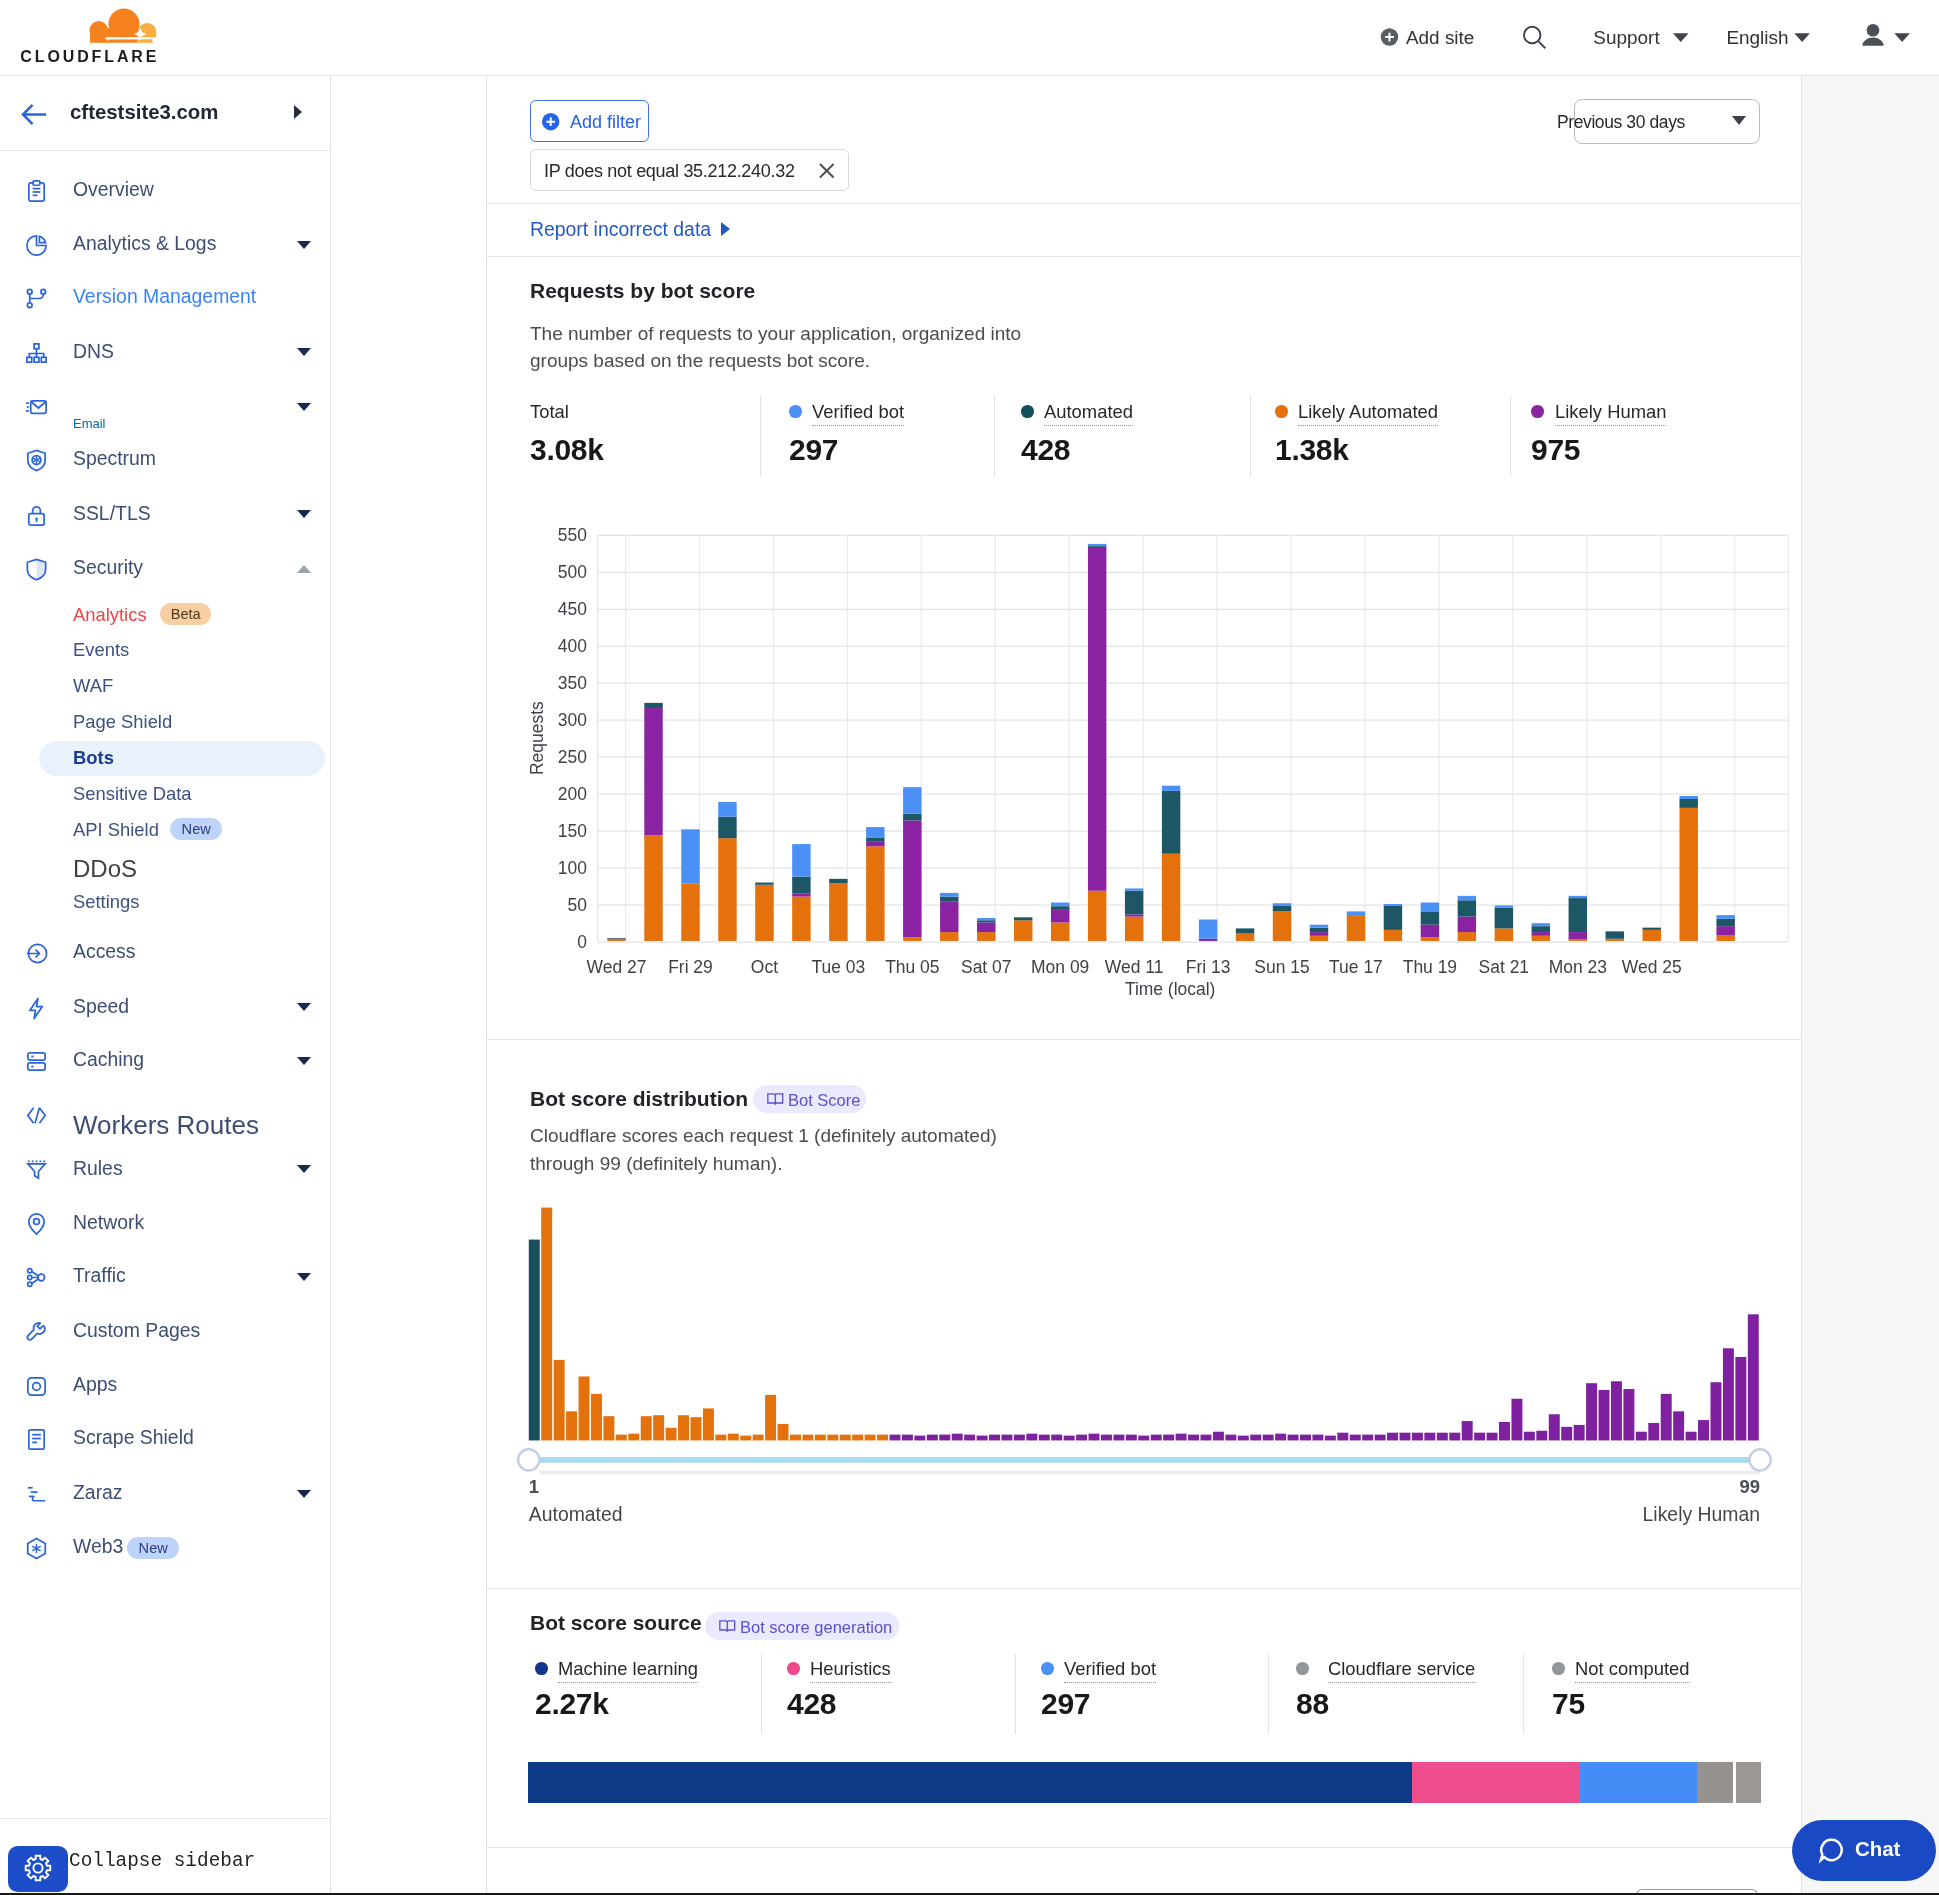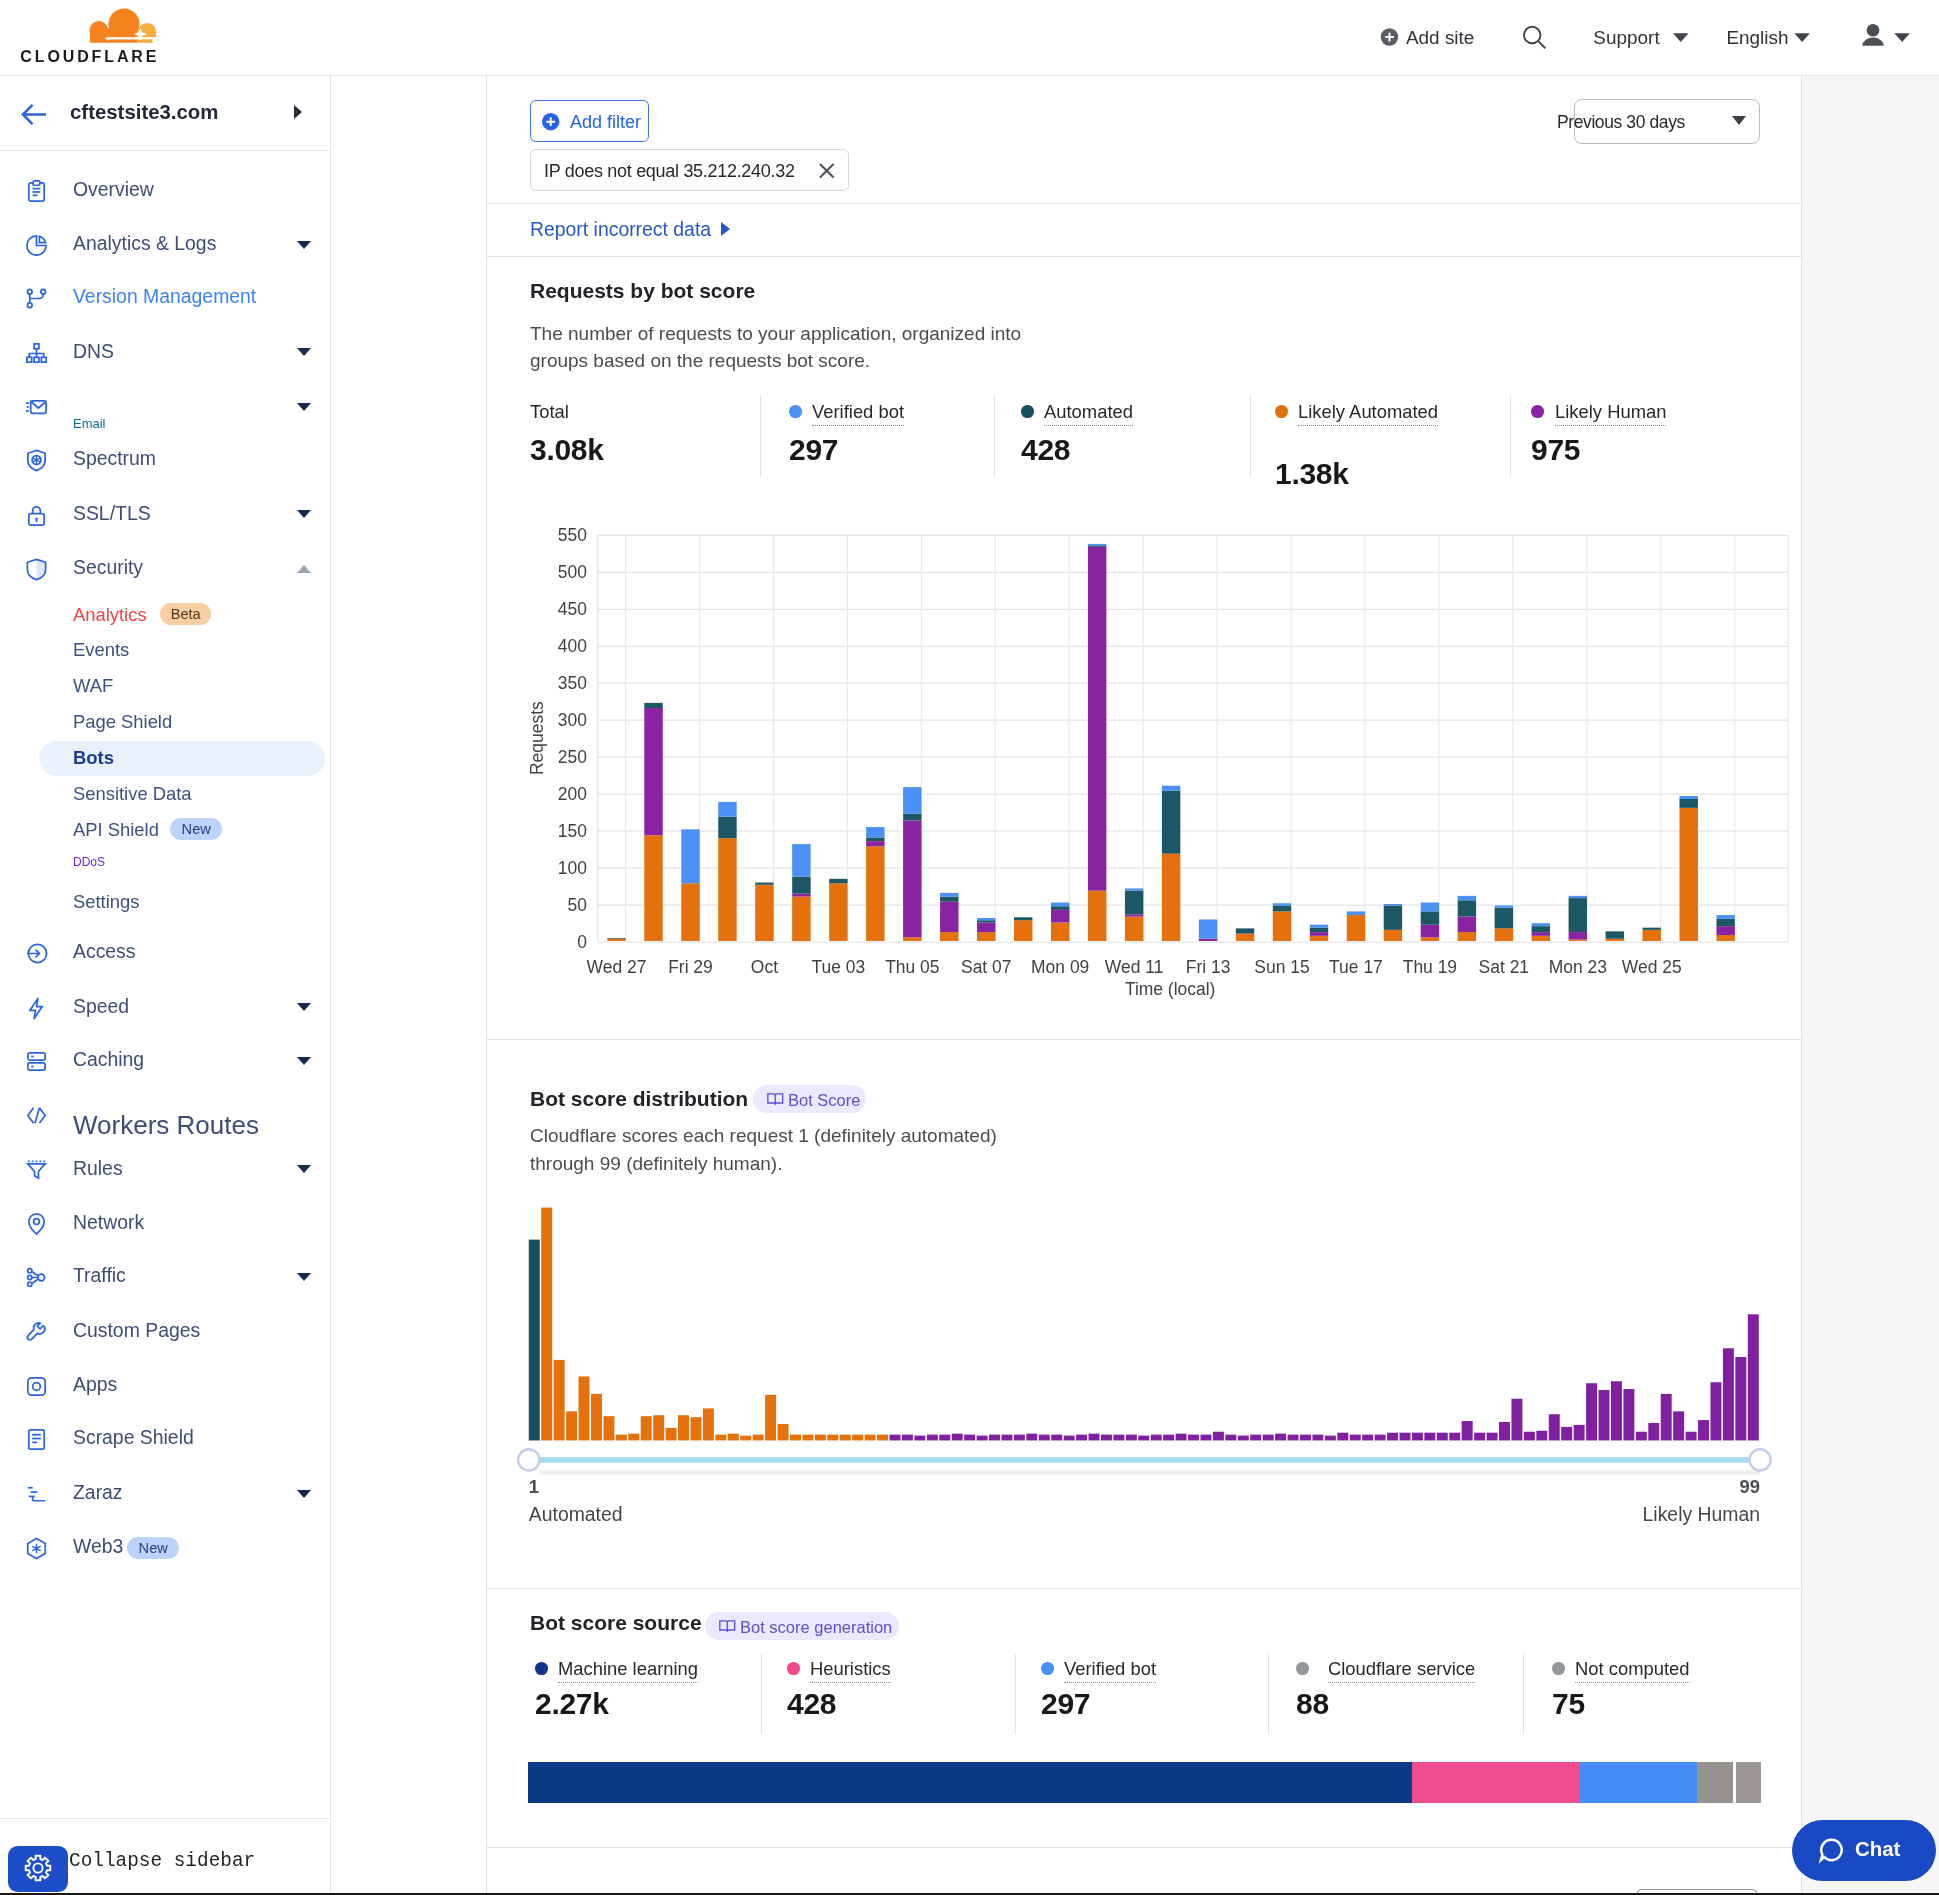--- a/index.html
+++ b/index.html
@@ -114,21 +114,21 @@
 <div style="position:absolute;left:73px;top:604px;font-size:18.4px;color:#ef4444;">Analytics</div>
 <span style="position:absolute;left:160px;top:603px;background:#f7cfa2;color:#503a19;font-size:14.6px;padding:2.9px 10.7px;border-radius:12.6px;">Beta</span>
 <div style="position:absolute;left:73px;top:639px;font-size:18.4px;color:#3d5180;">Events</div>
 <div style="position:absolute;left:73px;top:675px;font-size:18.4px;color:#3d5180;">WAF</div>
 <div style="position:absolute;left:73px;top:711px;font-size:18.4px;color:#3d5180;">Page Shield</div>
 <div style="position:absolute;left:39px;top:741px;width:286px;height:35px;background:#e9f1fc;border-radius:17.5px;"></div>
 <div style="position:absolute;left:73px;top:747px;font-size:18.4px;font-weight:bold;color:#1c3d8f;">Bots</div>
 <div style="position:absolute;left:73px;top:783px;font-size:18.4px;color:#3d5180;">Sensitive Data</div>
 <div style="position:absolute;left:73px;top:819px;font-size:18.4px;color:#3d5180;">API Shield</div>
 <span style="position:absolute;left:170px;top:818px;background:#bed3f9;color:#2a3f7e;font-size:14.6px;padding:2.9px 11.6px;border-radius:12.6px;">New</span>
-<div style="position:absolute;left:73px;top:855px;font-size:12px;color:#6d28d9;">DDoS</div>
+<div style="position:absolute;left:73px;top:855px;font-size:24px;color:#404040;">DDoS</div>
 <div style="position:absolute;left:73px;top:891px;font-size:18.4px;color:#3d5180;">Settings</div>
 <svg width="25" height="25" viewBox="0 0 26 26" style="position:absolute;left:24px;top:941px">
     <circle cx="14" cy="13" r="9.5" stroke="#2b65d9" stroke-width="1.8" fill="none"></circle>
     <path d="M3 13 h12 M12 9 l4 4 -4 4" stroke="#2b65d9" stroke-width="1.8" fill="none"></path>
   </svg>
 <div style="position:absolute;left:73px;top:940px;font-size:19.4px;color:#3d4d73;">Access</div>
 <svg width="25" height="25" viewBox="0 0 26 26" style="position:absolute;left:24px;top:996px">
     <path d="M14.5 2.5 L6 15 h6 l-1.5 8.5 L19 11 h-6 Z" stroke="#2b65d9" stroke-width="1.8" fill="none" stroke-linejoin="round"></path>
   </svg>
 <div style="position:absolute;left:73px;top:995px;font-size:19.4px;color:#3d4d73;">Speed</div>
@@ -225,21 +225,21 @@
 <div style="position:absolute;left:530px;top:401px;font-size:18.4px;color:#26282c;">Total</div>
 <div style="position:absolute;left:530px;top:433px;font-size:30px;font-weight:bold;color:#17181a;letter-spacing:-0.3px;">3.08k</div>
 <span style="position:absolute;left:789px;top:405px;width:12.6px;height:12.6px;border-radius:50%;background:#4a90f5;"></span>
 <div style="position:absolute;left:812px;top:401px;font-size:18.4px;color:#26282c;border-bottom:1.9px dotted #90949a;padding-bottom:1.9px;">Verified bot</div>
 <div style="position:absolute;left:789px;top:433px;font-size:30px;font-weight:bold;color:#17181a;letter-spacing:-0.3px;">297</div>
 <span style="position:absolute;left:1021px;top:405px;width:12.6px;height:12.6px;border-radius:50%;background:#164f5e;"></span>
 <div style="position:absolute;left:1044px;top:401px;font-size:18.4px;color:#26282c;border-bottom:1.9px dotted #90949a;padding-bottom:1.9px;">Automated</div>
 <div style="position:absolute;left:1021px;top:433px;font-size:30px;font-weight:bold;color:#17181a;letter-spacing:-0.3px;">428</div>
 <span style="position:absolute;left:1275px;top:405px;width:12.6px;height:12.6px;border-radius:50%;background:#e5710d;"></span>
 <div style="position:absolute;left:1298px;top:401px;font-size:18.4px;color:#26282c;border-bottom:1.9px dotted #90949a;padding-bottom:1.9px;">Likely Automated</div>
-<div style="position:absolute;left:1275px;top:433px;font-size:30px;font-weight:bold;color:#17181a;letter-spacing:-0.3px;margin-top:24px;">1.38k</div>
+<div style="position:absolute;left:1275px;top:433px;font-size:30px;font-weight:bold;color:#17181a;letter-spacing:-0.3px;">1.38k</div>
 <span style="position:absolute;left:1531px;top:405px;width:12.6px;height:12.6px;border-radius:50%;background:#8a23a2;"></span>
 <div style="position:absolute;left:1555px;top:401px;font-size:18.4px;color:#26282c;border-bottom:1.9px dotted #90949a;padding-bottom:1.9px;">Likely Human</div>
 <div style="position:absolute;left:1531px;top:433px;font-size:30px;font-weight:bold;color:#17181a;letter-spacing:-0.3px;">975</div>
 <div class="abs" style="left:760px;top:396px;width:0;height:80px;border-left:1.5px solid #e2e2e4;"></div>
 <div class="abs" style="left:994px;top:396px;width:0;height:80px;border-left:1.5px solid #e2e2e4;"></div>
 <div class="abs" style="left:1250px;top:396px;width:0;height:80px;border-left:1.5px solid #e2e2e4;"></div>
 <div class="abs" style="left:1510px;top:396px;width:0;height:80px;border-left:1.5px solid #e2e2e4;"></div>
 <svg width="1320" height="524" style="position:absolute;left:482px;top:514px" viewBox="0 0 1360 540">
 <line x1="119" y1="22.0" x2="1346" y2="22.0" stroke="#e4e4e8" stroke-width="1.3"></line>
 <text x="108" y="28.0" text-anchor="end" font-size="18" fill="#3e4247">550</text>

